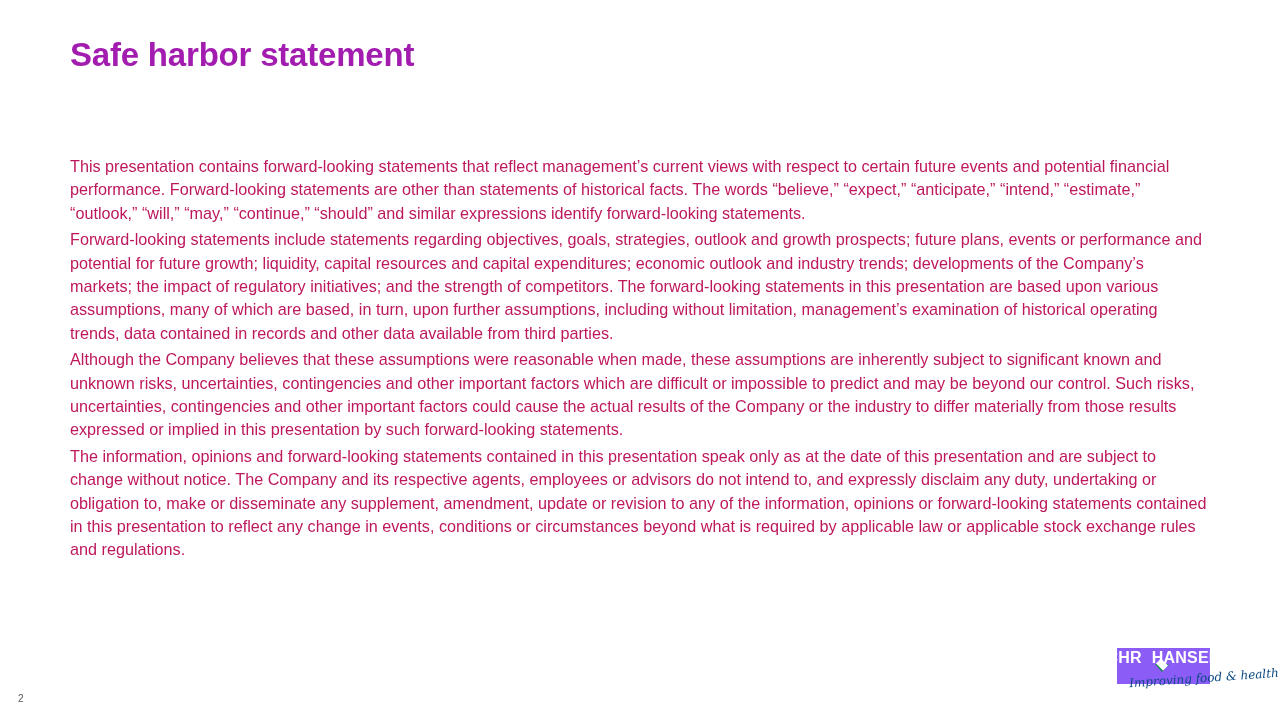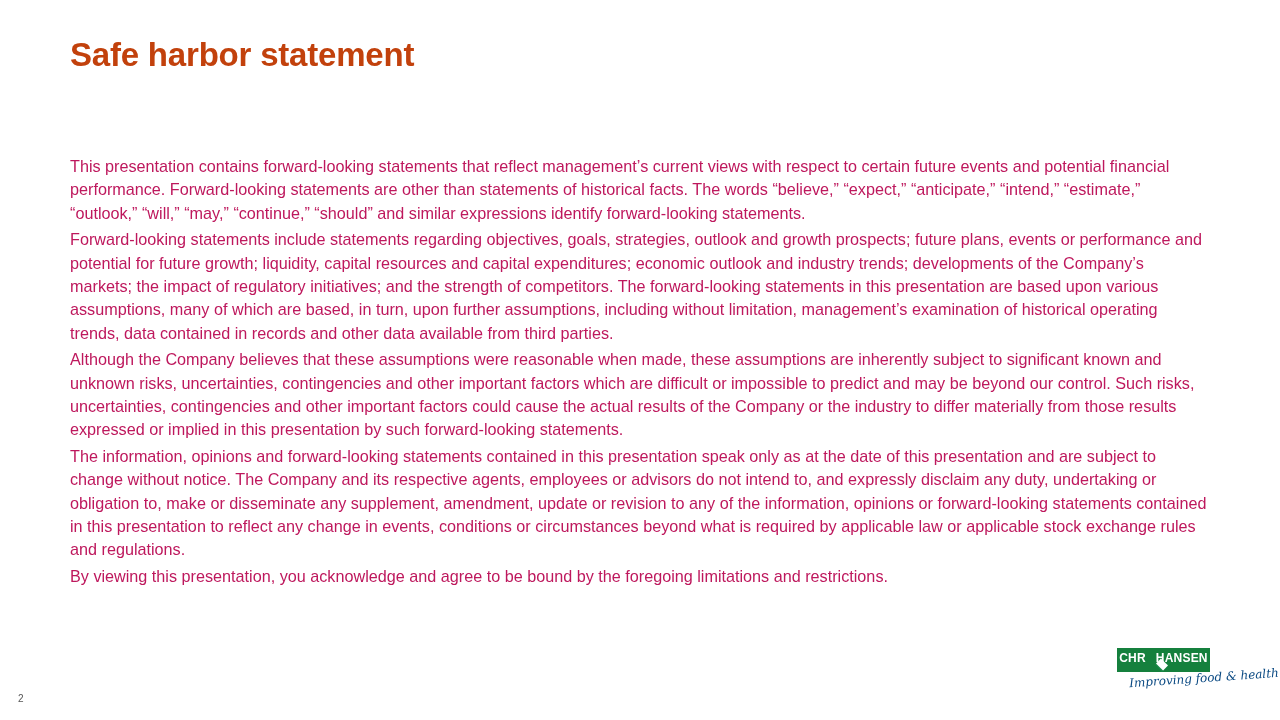--- a/index.html
+++ b/index.html
@@ -2,37 +2,37 @@
 <html><head>
 <meta charset="utf-8">
 <style>
   html, body { margin: 0; padding: 0; }
   body {
     width: 1280px; height: 720px; background: #ffffff; position: relative; overflow: hidden;
     font-family: "Liberation Sans", "DejaVu Sans", sans-serif;
   }
   .title {
     position: absolute; left: 70px; top: 36px;
-    font-size: 33px; font-weight: bold; color: #c2410c; letter-spacing: -0.2px;
+    font-size: 33px; font-weight: bold; color: #a21caf; letter-spacing: -0.2px;
     margin: 0;
   }
   .body-text {
     position: absolute; left: 70px; top: 155px; width: 1140px;
     font-size: 16.2px; line-height: 23.3px; color: #be185d;
   }
   .body-text p { margin: 0 0 3.5px 0; }
   .page-number {
     position: absolute; left: 18px; top: 693px; font-size: 10px; color: #555;
   }
   .logo {
     position: absolute; left: 1117px; top: 648px; width: 130px; height: 48px;
   }
   .logo-box {
-    position: absolute; left: 0; top: 0; width: 93px; height: 24px; background: #15803d;
-    color: #fff; font-weight: bold; font-size: 12px; line-height: 20px; letter-spacing: 0.2px;
+    position: absolute; left: 0; top: 0; width: 93px; height: 36px; background: #8b5cf6;
+    color: #fff; font-weight: bold; font-size: 16px; line-height: 20px; letter-spacing: 0.2px;
     display: flex; justify-content: center; gap: 10px;
   }
   .logo-diamond {
     position: absolute; left: 38px; top: 16px; width: 0; height: 0;
     border-left: 7px solid transparent; border-right: 7px solid transparent;
     border-top: 8px solid #1a8a4a;
   }
   .logo-diamond-top {
     position: absolute; left: 40px; top: 13px; width: 10px; height: 7px;
     background: #ffffff; transform: rotate(45deg); transform-origin: center;
@@ -46,21 +46,20 @@
 </head>
 <body>
 
 <h1 class="title">Safe harbor statement</h1>
 
 <div class="body-text">
   <p>This presentation contains forward-looking statements that reflect management’s current views with respect to certain future events and potential financial performance. Forward-looking statements are other than statements of historical facts. The words “believe,” “expect,” “anticipate,” “intend,” “estimate,” “outlook,” “will,” “may,” “continue,” “should” and similar expressions identify forward-looking statements.</p>
   <p>Forward-looking statements include statements regarding objectives, goals, strategies, outlook and growth prospects; future plans, events or performance and potential for future growth; liquidity, capital resources and capital expenditures; economic outlook and industry trends; developments of the Company’s markets; the impact of regulatory initiatives; and the strength of competitors. The forward-looking statements in this presentation are based upon various assumptions, many of which are based, in turn, upon further assumptions, including without limitation, management’s examination of historical operating trends, data contained in records and other data available from third parties.</p>
   <p>Although the Company believes that these assumptions were reasonable when made, these assumptions are inherently subject to significant known and unknown risks, uncertainties, contingencies and other important factors which are difficult or impossible to predict and may be beyond our control. Such risks, uncertainties, contingencies and other important factors could cause the actual results of the Company or the industry to differ materially from those results expressed or implied in this presentation by such forward-looking statements.</p>
   <p>The information, opinions and forward-looking statements contained in this presentation speak only as at the date of this presentation and are subject to change without notice. The Company and its respective agents, employees or advisors do not intend to, and expressly disclaim any duty, undertaking or obligation to, make or disseminate any supplement, amendment, update or revision to any of the information, opinions or forward-looking statements contained in this presentation to reflect any change in events, conditions or circumstances beyond what is required by applicable law or applicable stock exchange rules and regulations.</p>
-  <p>By viewing this presentation, you acknowledge and agree to be bound by the foregoing limitations and restrictions.</p>
 </div>
 
 <div class="page-number">2</div>
 
 <div class="logo">
   <div class="logo-box">
     <span>CHR</span>
     <span>HANSEN</span>
   </div>
   <div class="logo-diamond"></div>

